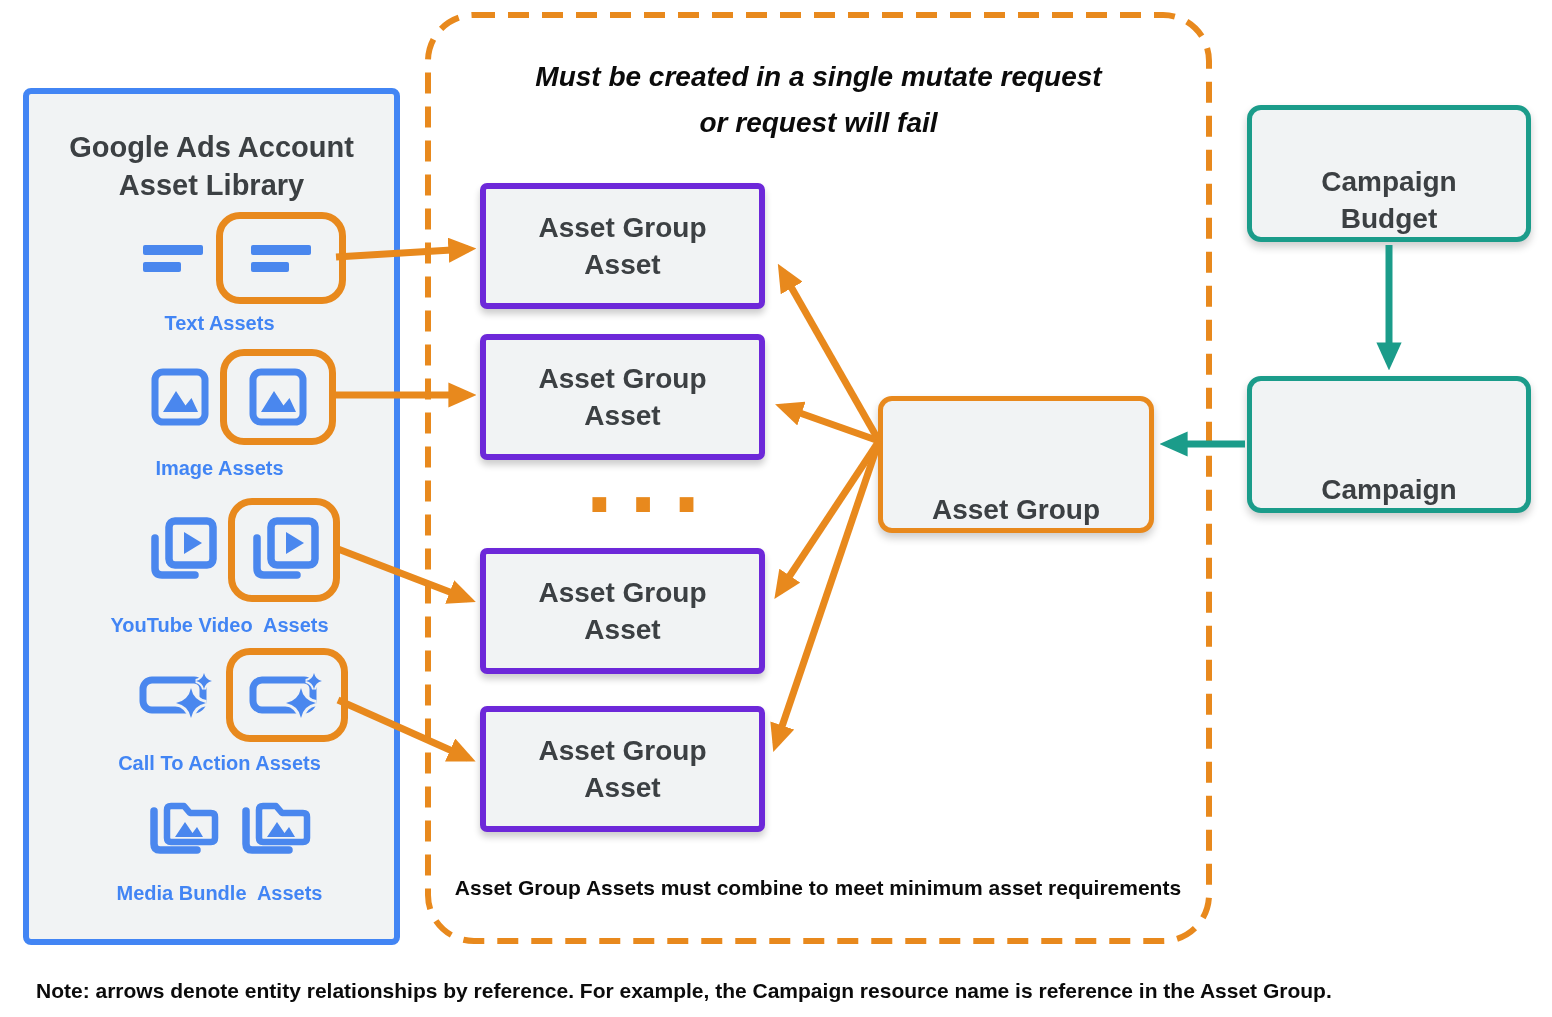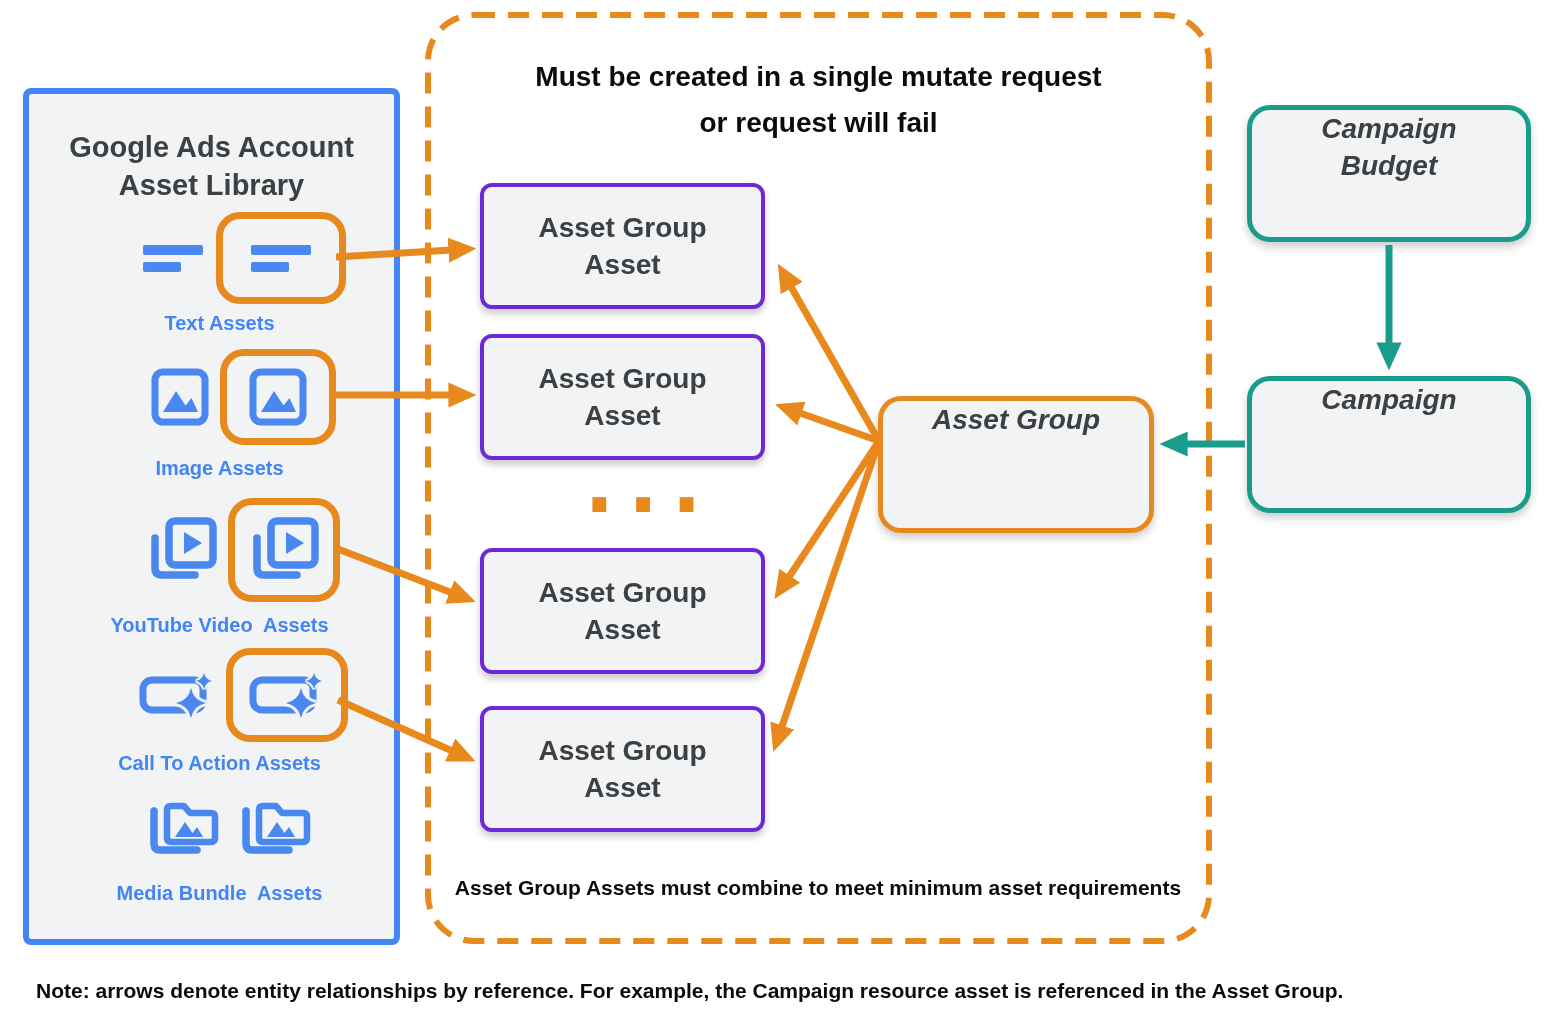--- a/index.html
+++ b/index.html
@@ -10,35 +10,35 @@
     border:6px solid #4285F4; border-radius:8px; background:#F1F3F4; z-index:1; }
   .library-title { position:absolute; top:34px; left:50%; transform:translateX(-50%); width:330px; text-align:center;
     font-size:29px; font-weight:bold; color:#3C4043; line-height:38px; }
   .lib-row { position:absolute; left:0; width:100%; display:flex; flex-direction:column; align-items:center;padding-left:8px; }
   .pair { display:flex; align-items:center; }
   .orange-wrap { border:7px solid #E8891D; border-radius:24px; display:flex; align-items:center; justify-content:center; }
   .lib-label { font-size:20px; font-weight:bold; color:#4285F4; white-space:pre; }
 
   
   .mutate-title { position:absolute; left:425px; top:54px; width:787px; text-align:center; z-index:2;
-    font-weight:bold; font-size:28px; line-height:46px; color:#0B0B0B; }
+    font-style:italic; font-weight:bold; font-size:28px; line-height:46px; color:#0B0B0B; }
   .footnote { position:absolute; left:433px; top:876px; width:770px; text-align:center; z-index:2;
     font-size:21px; font-weight:bold; color:#0B0B0B; }
   .dots { position:absolute; left:540px; top:450px; width:220px; text-align:center; z-index:2;
     color:#E8891D; font-size:78px; font-weight:bold; letter-spacing:14px; line-height:70px;
     font-family:"DejaVu Sans", sans-serif; }
 
   
   .aga-box { position:absolute; left:480px; width:285px; height:126px; box-sizing:border-box; z-index:2;
-    background:#F1F3F4; border:4px solid #6d28d9; border-radius:12px;
+    background:#F1F3F4; border:6px solid #6d28d9; border-radius:7px;
     display:flex; align-items:center; justify-content:center; box-shadow:0 5px 7px rgba(0,0,0,0.2); }
   .aga-box span { display:block; width:230px; text-align:center; font-size:28px; font-weight:bold; color:#3C4043; line-height:37px; }
 
-  .node { position:absolute; box-sizing:border-box; background:#F1F3F4; border-radius:23px; z-index:2;
-    display:flex; align-items:flex-start; justify-content:center; box-shadow:0 5px 8px rgba(0,0,0,0.2);font-style:italic; }
+  .node { position:absolute; box-sizing:border-box; background:#F1F3F4; border-radius:14px; z-index:2;
+    display:flex; align-items:flex-end; justify-content:center; box-shadow:0 5px 8px rgba(0,0,0,0.2); }
   .node span { display:block; text-align:center; font-size:28px; font-weight:bold; color:#3C4043; line-height:37px; }
   .node-asset-group { left:878px; top:396px; width:276px; height:137px; border:5px solid #E8891D; }
   .node-campaign-budget { left:1247px; top:105px; width:284px; height:137px; border:5px solid #1B9C8A; }
   .node-campaign-budget span { width:200px; }
   .node-campaign { left:1247px; top:376px; width:284px; height:137px; border:5px solid #1B9C8A; }
 
   .note { position:absolute; left:36px; top:979px; width:1480px; font-size:21px; font-weight:bold; color:#0B0B0B; }
 
   svg.overlay { position:absolute; left:0; top:0; z-index:3; pointer-events:none; }
   .icon { display:block; }
@@ -160,21 +160,21 @@
   <div class="node node-asset-group">
     <span>Asset Group</span>
   </div>
   <div class="node node-campaign-budget">
     <span>Campaign Budget</span>
   </div>
   <div class="node node-campaign">
     <span>Campaign</span>
   </div>
 
-  <div class="note">Note: arrows denote entity relationships by reference. For example, the Campaign resource asset is referenced in the Asset Group.</div>
+  <div class="note">Note: arrows denote entity relationships by reference. For example, the Campaign resource name is reference in the Asset Group.</div>
 
   <svg class="overlay" width="1552" height="1017" viewBox="0 0 1552 1017">
     <defs>
       <marker id="ah-orange" viewBox="0 0 10 9" markerWidth="4" markerHeight="3.6" refX="7" refY="4.5" orient="auto" markerUnits="strokeWidth">
         <path d="M0 0 L10 4.5 L0 9 Z" fill="#E8891D"></path>
       </marker>
       <marker id="ah-teal" viewBox="0 0 10 9" markerWidth="4" markerHeight="3.6" refX="7" refY="4.5" orient="auto" markerUnits="strokeWidth">
         <path d="M0 0 L10 4.5 L0 9 Z" fill="#1B9C8A"></path>
       </marker>
     </defs>

